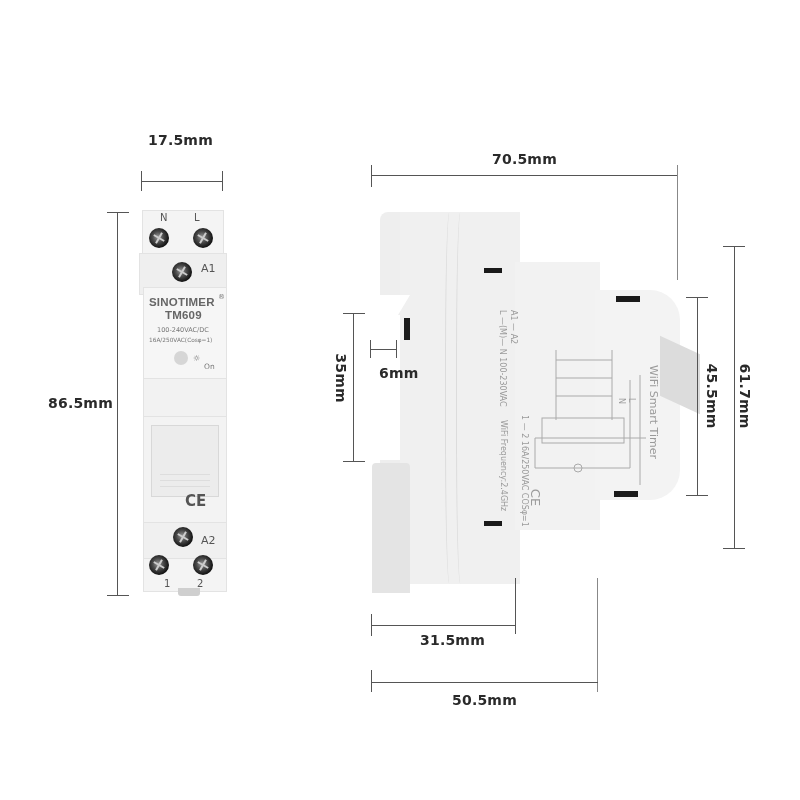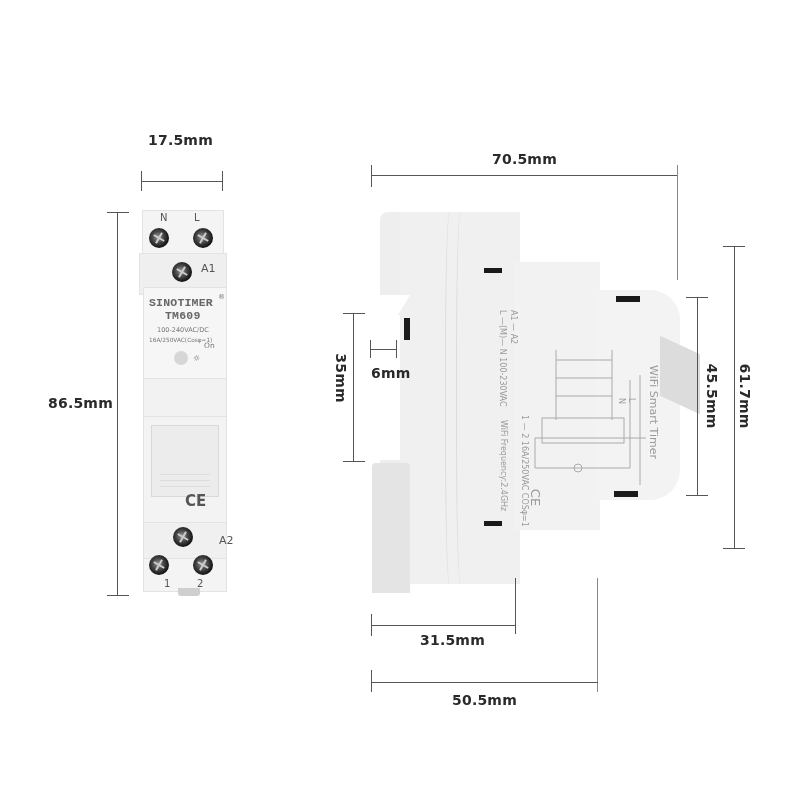--- a/index.html
+++ b/index.html
@@ -10,21 +10,21 @@
   .hline { position:absolute; height:1px; background:#555; }
   .rot-cw { transform:rotate(90deg); transform-origin:center center; }
 
   
   .dev-body { position:absolute; background:#f1f1f1; border:1px solid #e3e3e3; }
   .screw { position:absolute; width:20px; height:20px; border-radius:50%;
            background:radial-gradient(circle at 45% 45%, #9a9a9a 0%, #4a4a4a 35%, #111 70%); }
   .screw::before { content:""; position:absolute; left:4px; top:9px; width:12px; height:2px; background:#ccc; transform:rotate(30deg); }
   .screw::after { content:""; position:absolute; left:9px; top:4px; width:2px; height:12px; background:#ccc; transform:rotate(30deg); }
   .term-label { position:absolute; font-size:10px; color:#555; font-family:"DejaVu Sans", sans-serif; }
-  .brand { position:absolute; font-size:11.5px; font-weight:bold; color:#666; font-family:Liberation Mono, monospace; letter-spacing:0.2px; }
+  .brand { position:absolute; font-size:11.5px; font-weight:bold; color:#666; font-family:Liberation Sans, sans-serif; letter-spacing:0.2px; }
   .spec { position:absolute; font-size:6.5px; color:#777; white-space:nowrap; font-family:"DejaVu Sans", sans-serif; }
 
   
   .side-main { position:absolute; background:#eeeeee; }
   .slot { position:absolute; background:#1a1a1a; }
   .side-text { position:absolute; color:#9a9a9a; font-size:8px; white-space:nowrap; font-family:"DejaVu Sans", sans-serif; transform-origin:left top; transform:rotate(90deg); }
 </style>
 </head>
 <body>
 
@@ -62,26 +62,26 @@
   <div class="screw" style="left:172px; top:262px;"></div>
   <div class="term-label" style="left:201px; top:262px; font-size:11px;">A1</div>
 
   <div class="brand" style="left:149px; top:296px;">SINOTIMER</div>
   <div class="abs" style="left:218px; top:293px; font-size:7px; color:#777;">®</div>
   <div class="brand" style="left:165px; top:309px;">TM609</div>
   <div class="spec" style="left:149px; top:326px;margin-left:8px;">100-240VAC/DC</div>
   <div class="spec" style="left:149px; top:337px; font-size:5.8px;">16A/250VAC(Cosφ=1)</div>
   <div class="abs" style="left:174px; top:351px; width:14px; height:14px; border-radius:50%; background:#d6d6d6;"></div>
   <div class="abs" style="left:193px; top:354px; font-size:8px; color:#777;">☼</div>
-  <div class="spec" style="left:204px; top:341px; font-size:7.5px;">On</div>
+  <div class="spec" style="left:204px; top:362px; font-size:7.5px;">On</div>
 
   <div class="abs" style="left:185px; top:492px; font-size:15px; font-weight:bold; color:#555;">CE</div>
 
   <div class="screw" style="left:173px; top:527px;"></div>
-  <div class="term-label" style="left:201px; top:534px; font-size:11px;margin-left:18px;">A2</div>
+  <div class="term-label" style="left:201px; top:534px; font-size:11px;">A2</div>
 
   <div class="screw" style="left:149px; top:555px;"></div>
   <div class="screw" style="left:193px; top:555px;"></div>
   <div class="term-label" style="left:164px; top:578px;">1</div>
   <div class="term-label" style="left:197px; top:578px;">2</div>
 </div>
 
 <div>
 
   <div class="dim-text" style="left:492px; top:151px;">70.5mm</div>
@@ -135,21 +135,21 @@
   <div class="side-text" style="left:626px; top:398px;">N</div>
 
   <div class="vline" style="left:353px; top:313px; height:148px;"></div>
   <div class="hline" style="left:343px; top:313px; width:22px;"></div>
   <div class="hline" style="left:343px; top:461px; width:22px;"></div>
   <div class="dim-text rot-cw" style="left:316px; top:370px;">35mm</div>
 
   <div class="hline" style="left:370px; top:349px; width:26px;"></div>
   <div class="vline" style="left:370px; top:340px; height:18px;"></div>
   <div class="vline" style="left:396px; top:340px; height:18px;"></div>
-  <div class="dim-text" style="left:371px; top:365px;">6mm</div>
+  <div class="dim-text" style="left:379px; top:365px;">6mm</div>
 
   <div class="vline" style="left:697px; top:297px; height:198px;"></div>
   <div class="hline" style="left:686px; top:297px; width:22px;"></div>
   <div class="hline" style="left:686px; top:495px; width:22px;"></div>
   <div class="dim-text rot-cw" style="left:680px; top:388px;">45.5mm</div>
 
   <div class="vline" style="left:734px; top:246px; height:302px;"></div>
   <div class="hline" style="left:723px; top:246px; width:22px;"></div>
   <div class="hline" style="left:723px; top:548px; width:22px;"></div>
   <div class="dim-text rot-cw" style="left:713px; top:388px;">61.7mm</div>

